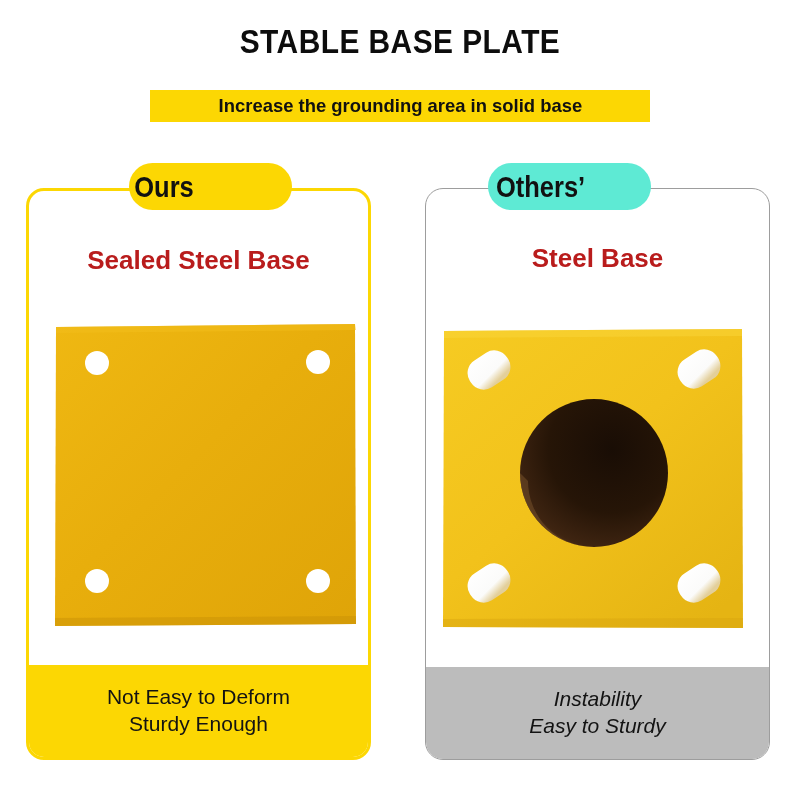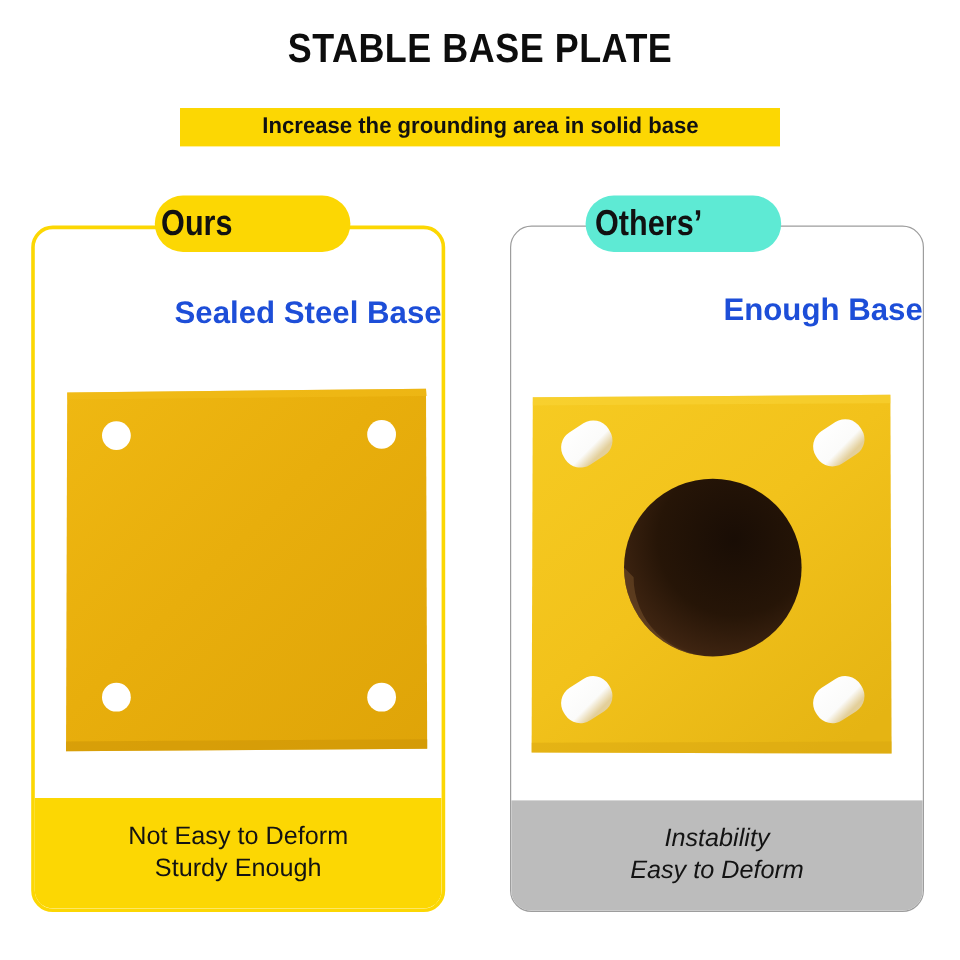--- a/index.html
+++ b/index.html
@@ -69,24 +69,24 @@
   .card-others {
     left: 425px;
     border: 1.5px solid #9d9d9d;
   }
 
   .card-heading {
     position: absolute;
     top: 54px;
     left: 0;
     width: 100%;
-    text-align: right;
+    text-align: center;
     font-size: 26px;
     font-weight: bold;
-    color: #1d4ed8;
+    color: #b91c1c;
     white-space: nowrap;
   }
 
   
   .pill {
     position: absolute;
     top: 163px;
     height: 47px;
     border-radius: 24px;
     display: flex;
@@ -155,24 +155,24 @@
 
 <div class="card card-ours">
   <div class="card-heading">Sealed Steel Base</div>
   <div class="card-footer footer-ours">
     <span class="footer-line">Not Easy to Deform</span>
     <span class="footer-line">Sturdy Enough</span>
   </div>
 </div>
 
 <div class="card card-others">
-  <div class="card-heading">Enough Base</div>
+  <div class="card-heading">Steel Base</div>
   <div class="card-footer footer-others">
     <span class="footer-line">Instability</span>
-    <span class="footer-line">Easy to Deform</span>
+    <span class="footer-line">Easy to Sturdy</span>
   </div>
 </div>
 
 <svg class="plate-wrap" viewBox="0 0 800 800" xmlns="http://www.w3.org/2000/svg">
   <defs>
     <linearGradient id="gradOurs" x1="0" y1="0" x2="1" y2="1">
       <stop offset="0%" stop-color="#EFB812"></stop>
       <stop offset="45%" stop-color="#E8AE0C"></stop>
       <stop offset="100%" stop-color="#DFA408"></stop>
     </linearGradient>

